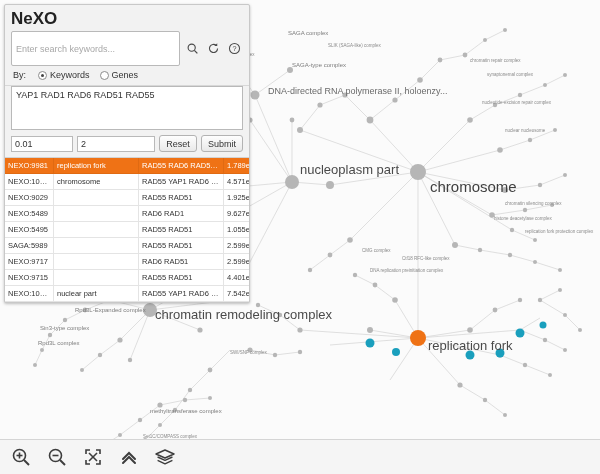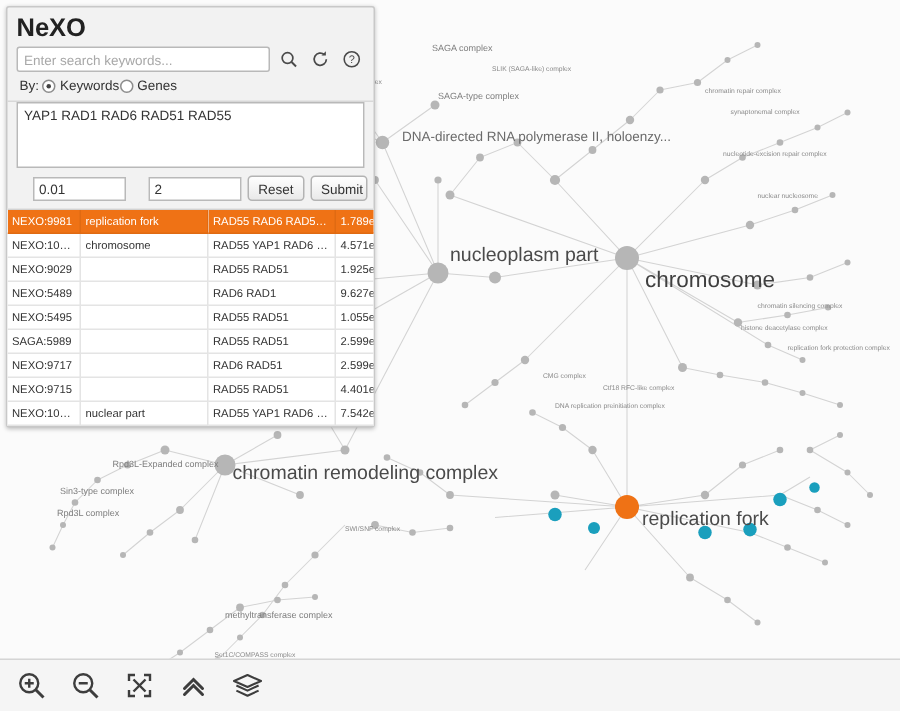--- a/index.html
+++ b/index.html
@@ -61,21 +61,21 @@
     color: #222;
   }
   .search-row {
     display: flex;
     align-items: center;
     padding: 0 6px 4px 6px;
     gap: 4px;
   }
   .search-input {
     flex: 1;
-    height: 17px;
+    height: 35px;
     border: 1px solid #b9b9b9;
     background: #fff;
     border-radius: 2px;
     font-size: 9px;
     padding: 0 4px;
     color: #333;
     box-sizing: border-box;
   }
   .search-input::placeholder { color: #a8a8a8; }
   .icon-btn {
@@ -86,20 +86,21 @@
     justify-content: center;
     background: transparent;
     border: none;
     padding: 0;
     cursor: pointer;
     color: #555;
   }
   .radio-row {
     display: flex;
     align-items: flex-end;
+    gap: 10px;
     padding: 0 6px 4px 8px;
     font-size: 9px;
     color: #333;
   }
   .radio-row .by-label { margin-right: 2px; }
   .radio-item { display: flex; align-items: center; gap: 3px; }
   .radio {
     width: 9px; height: 9px;
     border-radius: 50%;
     border: 1px solid #8d8d8d;
@@ -144,21 +145,20 @@
   }
   .param-input {
     width: 62px;
     height: 16px;
     border: 1px solid #b9b9b9;
     background: #fff;
     font-size: 9px;
     padding: 0 3px;
     color: #333;
     box-sizing: border-box;
-    margin-left: 11px;
   }
   .param-input.wide { flex: 1; }
   .btn {
     height: 17px;
     min-width: 38px;
     font-size: 9px;
     border: 1px solid #b3b3b3;
     border-radius: 3px;
     background: linear-gradient(#fefefe, #e9e9e9);
     color: #333;

